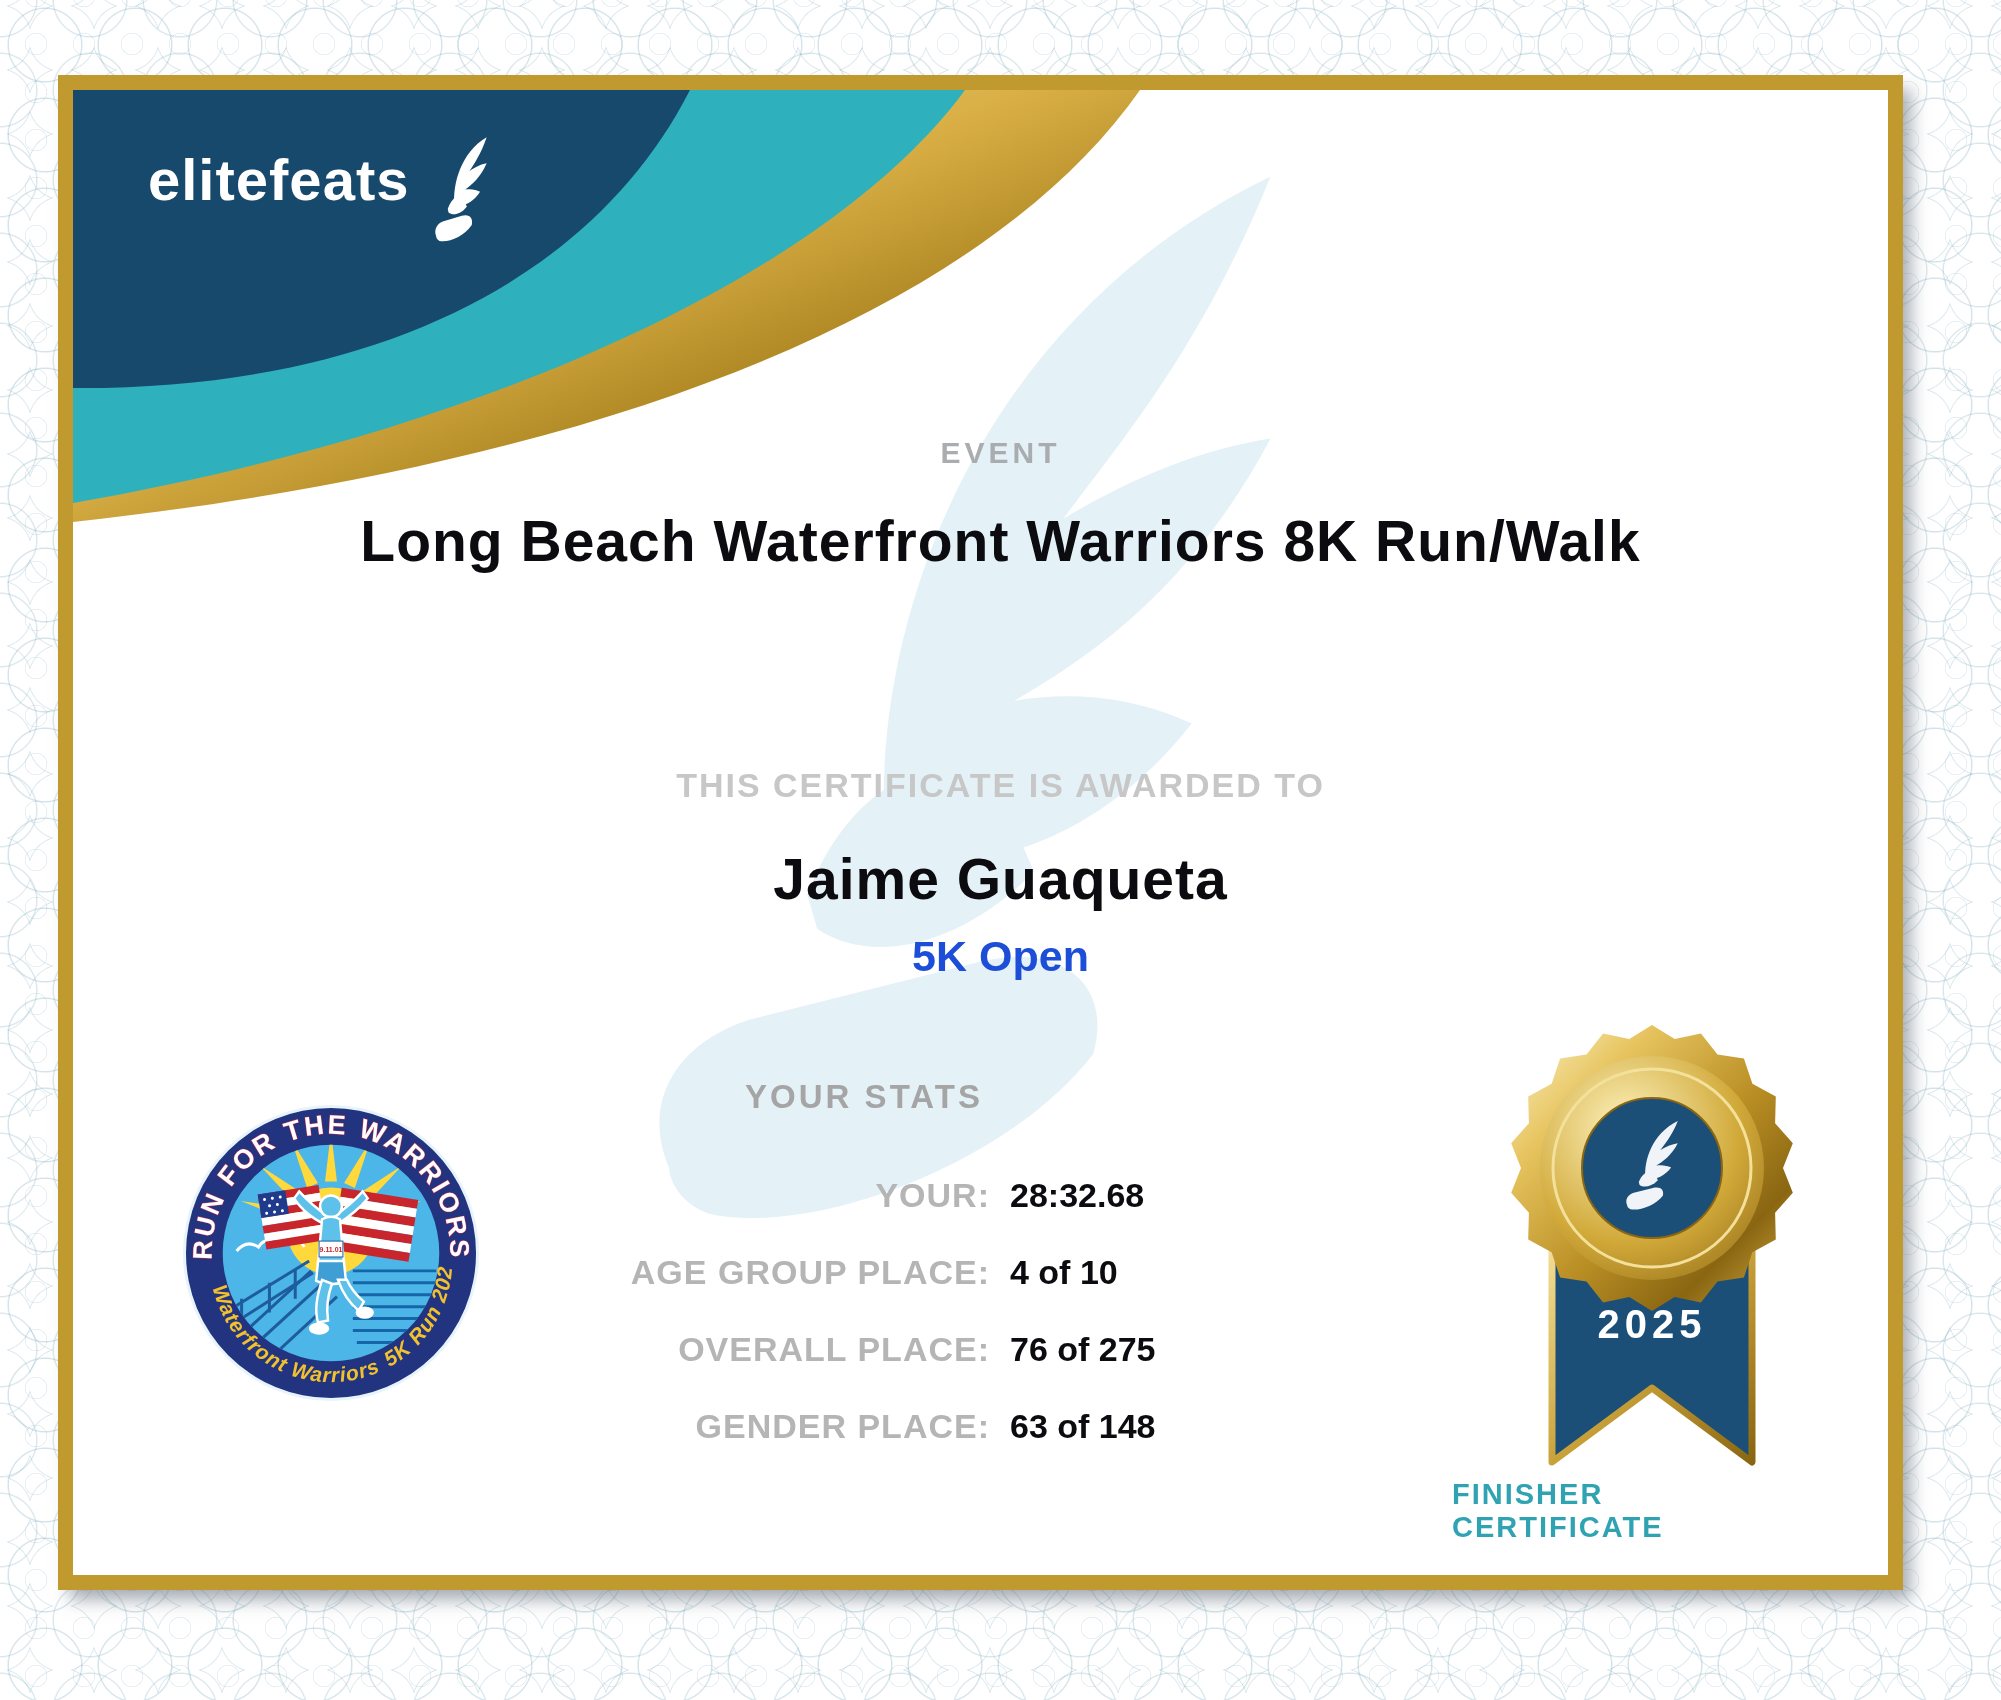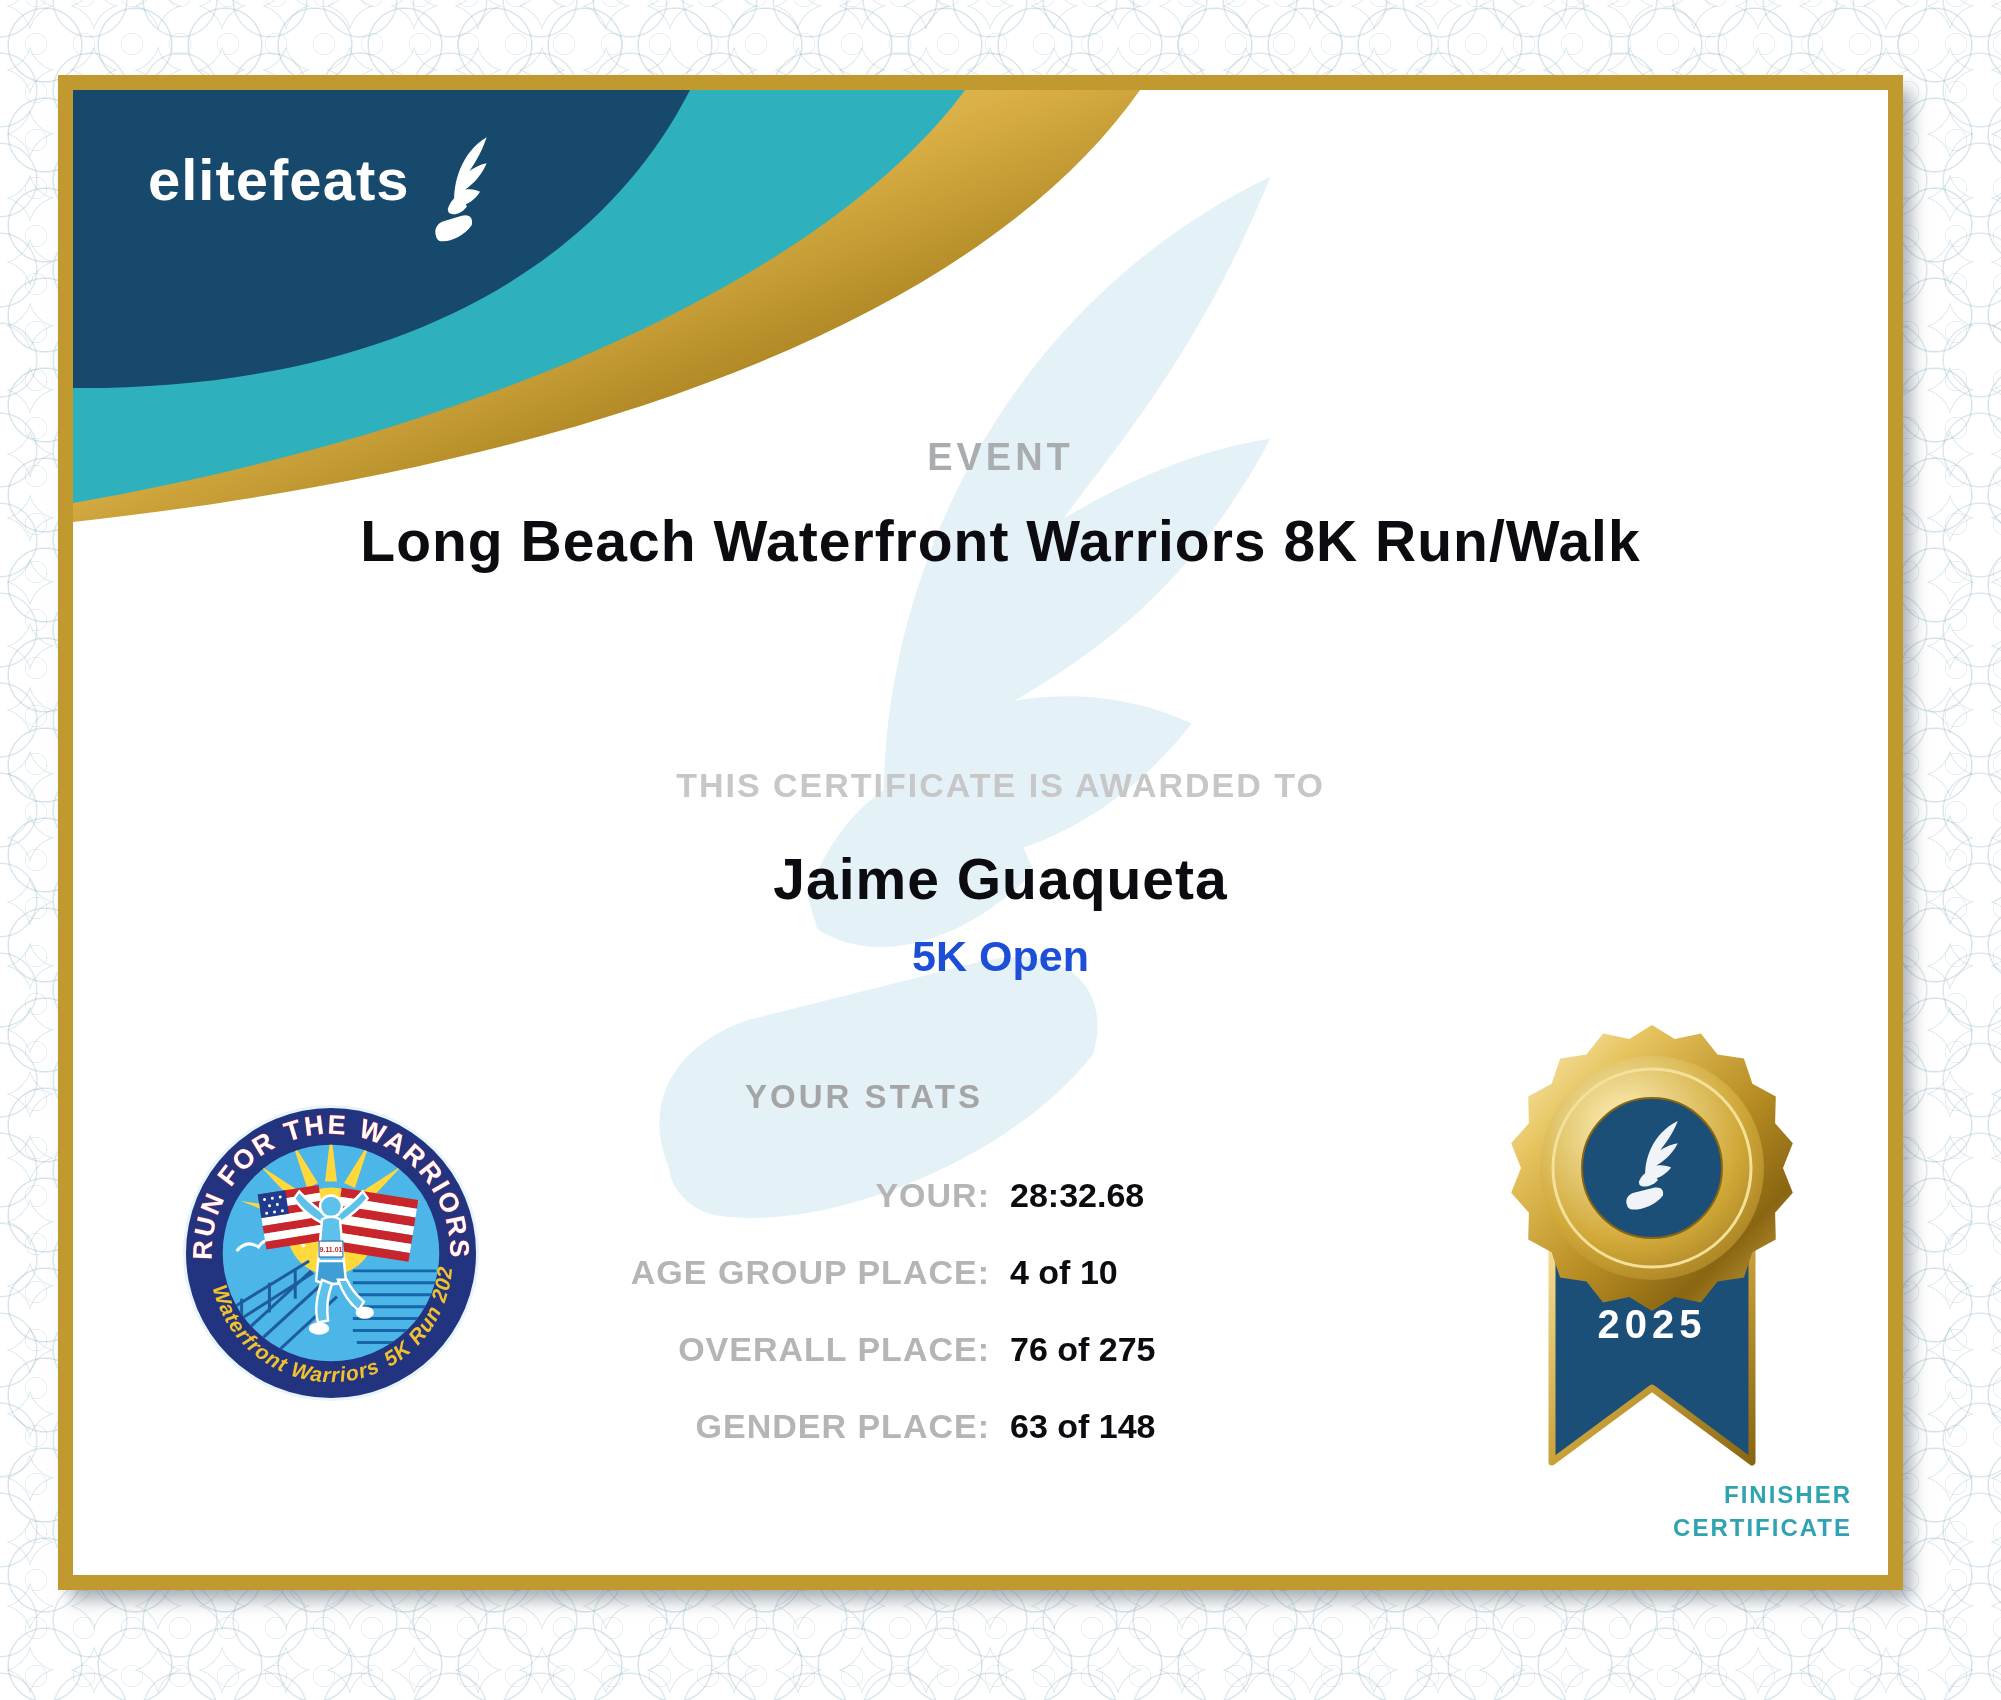--- a/index.html
+++ b/index.html
@@ -15,33 +15,33 @@
     background-size:90px 90px, 90px 90px, 48px 48px, 64px 64px;
     background-position:0 0, 45px 45px, 12px 20px, 30px 6px;
   }
   .abs{position:absolute;}
   .frame{
     left:58px;top:75px;width:1845px;height:1515px;
     border:15px solid #c0992f;background:#fff;box-sizing:border-box;
     box-shadow:10px 12px 16px -2px rgba(95,105,120,.55);
   }
   .center-text{left:0;width:2001px;text-align:center;}
-  .event-label{top:436px;font-size:38px;font-weight:700;letter-spacing:4px;color:#aaadb0;}
+  .event-label{top:436px;font-size:30px;font-weight:700;letter-spacing:4px;color:#aaadb0;}
   .event-title{top:508px;font-size:57px;font-weight:800;letter-spacing:1px;color:#0b0b10;}
   .award-intro{top:766px;font-size:34px;font-weight:700;letter-spacing:2px;color:#c7c7c7;}
   .recipient{top:846px;font-size:57px;font-weight:800;letter-spacing:1px;color:#0b0b10;}
   .division{top:932px;font-size:43px;font-weight:700;color:#1d4ed8;}
   .stats-heading{left:564px;top:1078px;width:600px;text-align:center;font-size:33px;font-weight:700;letter-spacing:3px;color:#a5a5a5;}
   .stats-block{left:520px;top:1172px;width:900px;}
   .stat-row{display:flex;align-items:baseline;line-height:46px;margin-bottom:31px;font-size:34px;}
   .stat-label{width:470px;text-align:right;font-weight:700;letter-spacing:1px;color:#b5b5b5;}
   .stat-value{margin-left:20px;font-weight:800;color:#0b0b10;}
   .brand-text{left:148px;top:146px;font-size:58px;font-weight:700;letter-spacing:1px;color:#ffffff;}
-  .medal-caption{left:1452px;top:1478px;width:400px;text-align:right;
-    font-size:24px;font-weight:800;letter-spacing:2px;color:#2fa3b2;line-height:33px;}
+  .medal-caption{left:1452px;top:1478px;width:400px;text-align:left;
+    font-size:29px;font-weight:800;letter-spacing:2px;color:#2fa3b2;line-height:33px;}
   svg{display:block;}
 </style>
 </head>
 <body>
 
 <svg width="0" height="0" style="position:absolute" aria-hidden="true">
   <defs>
     <g id="wingfoot">
       <path d="M27,60 C25,42 35,14 66,1 C59,16 51,24 45,31 C53,27 59,25 66,24 C58,37 48,43 40,47 C47,46 53,47 58,49 C49,59 36,63 27,60 Z"></path>
       <path d="M19,64 C23,55 31,51 38,54 L42,62 C34,69 25,70 20,67 Z"></path>

